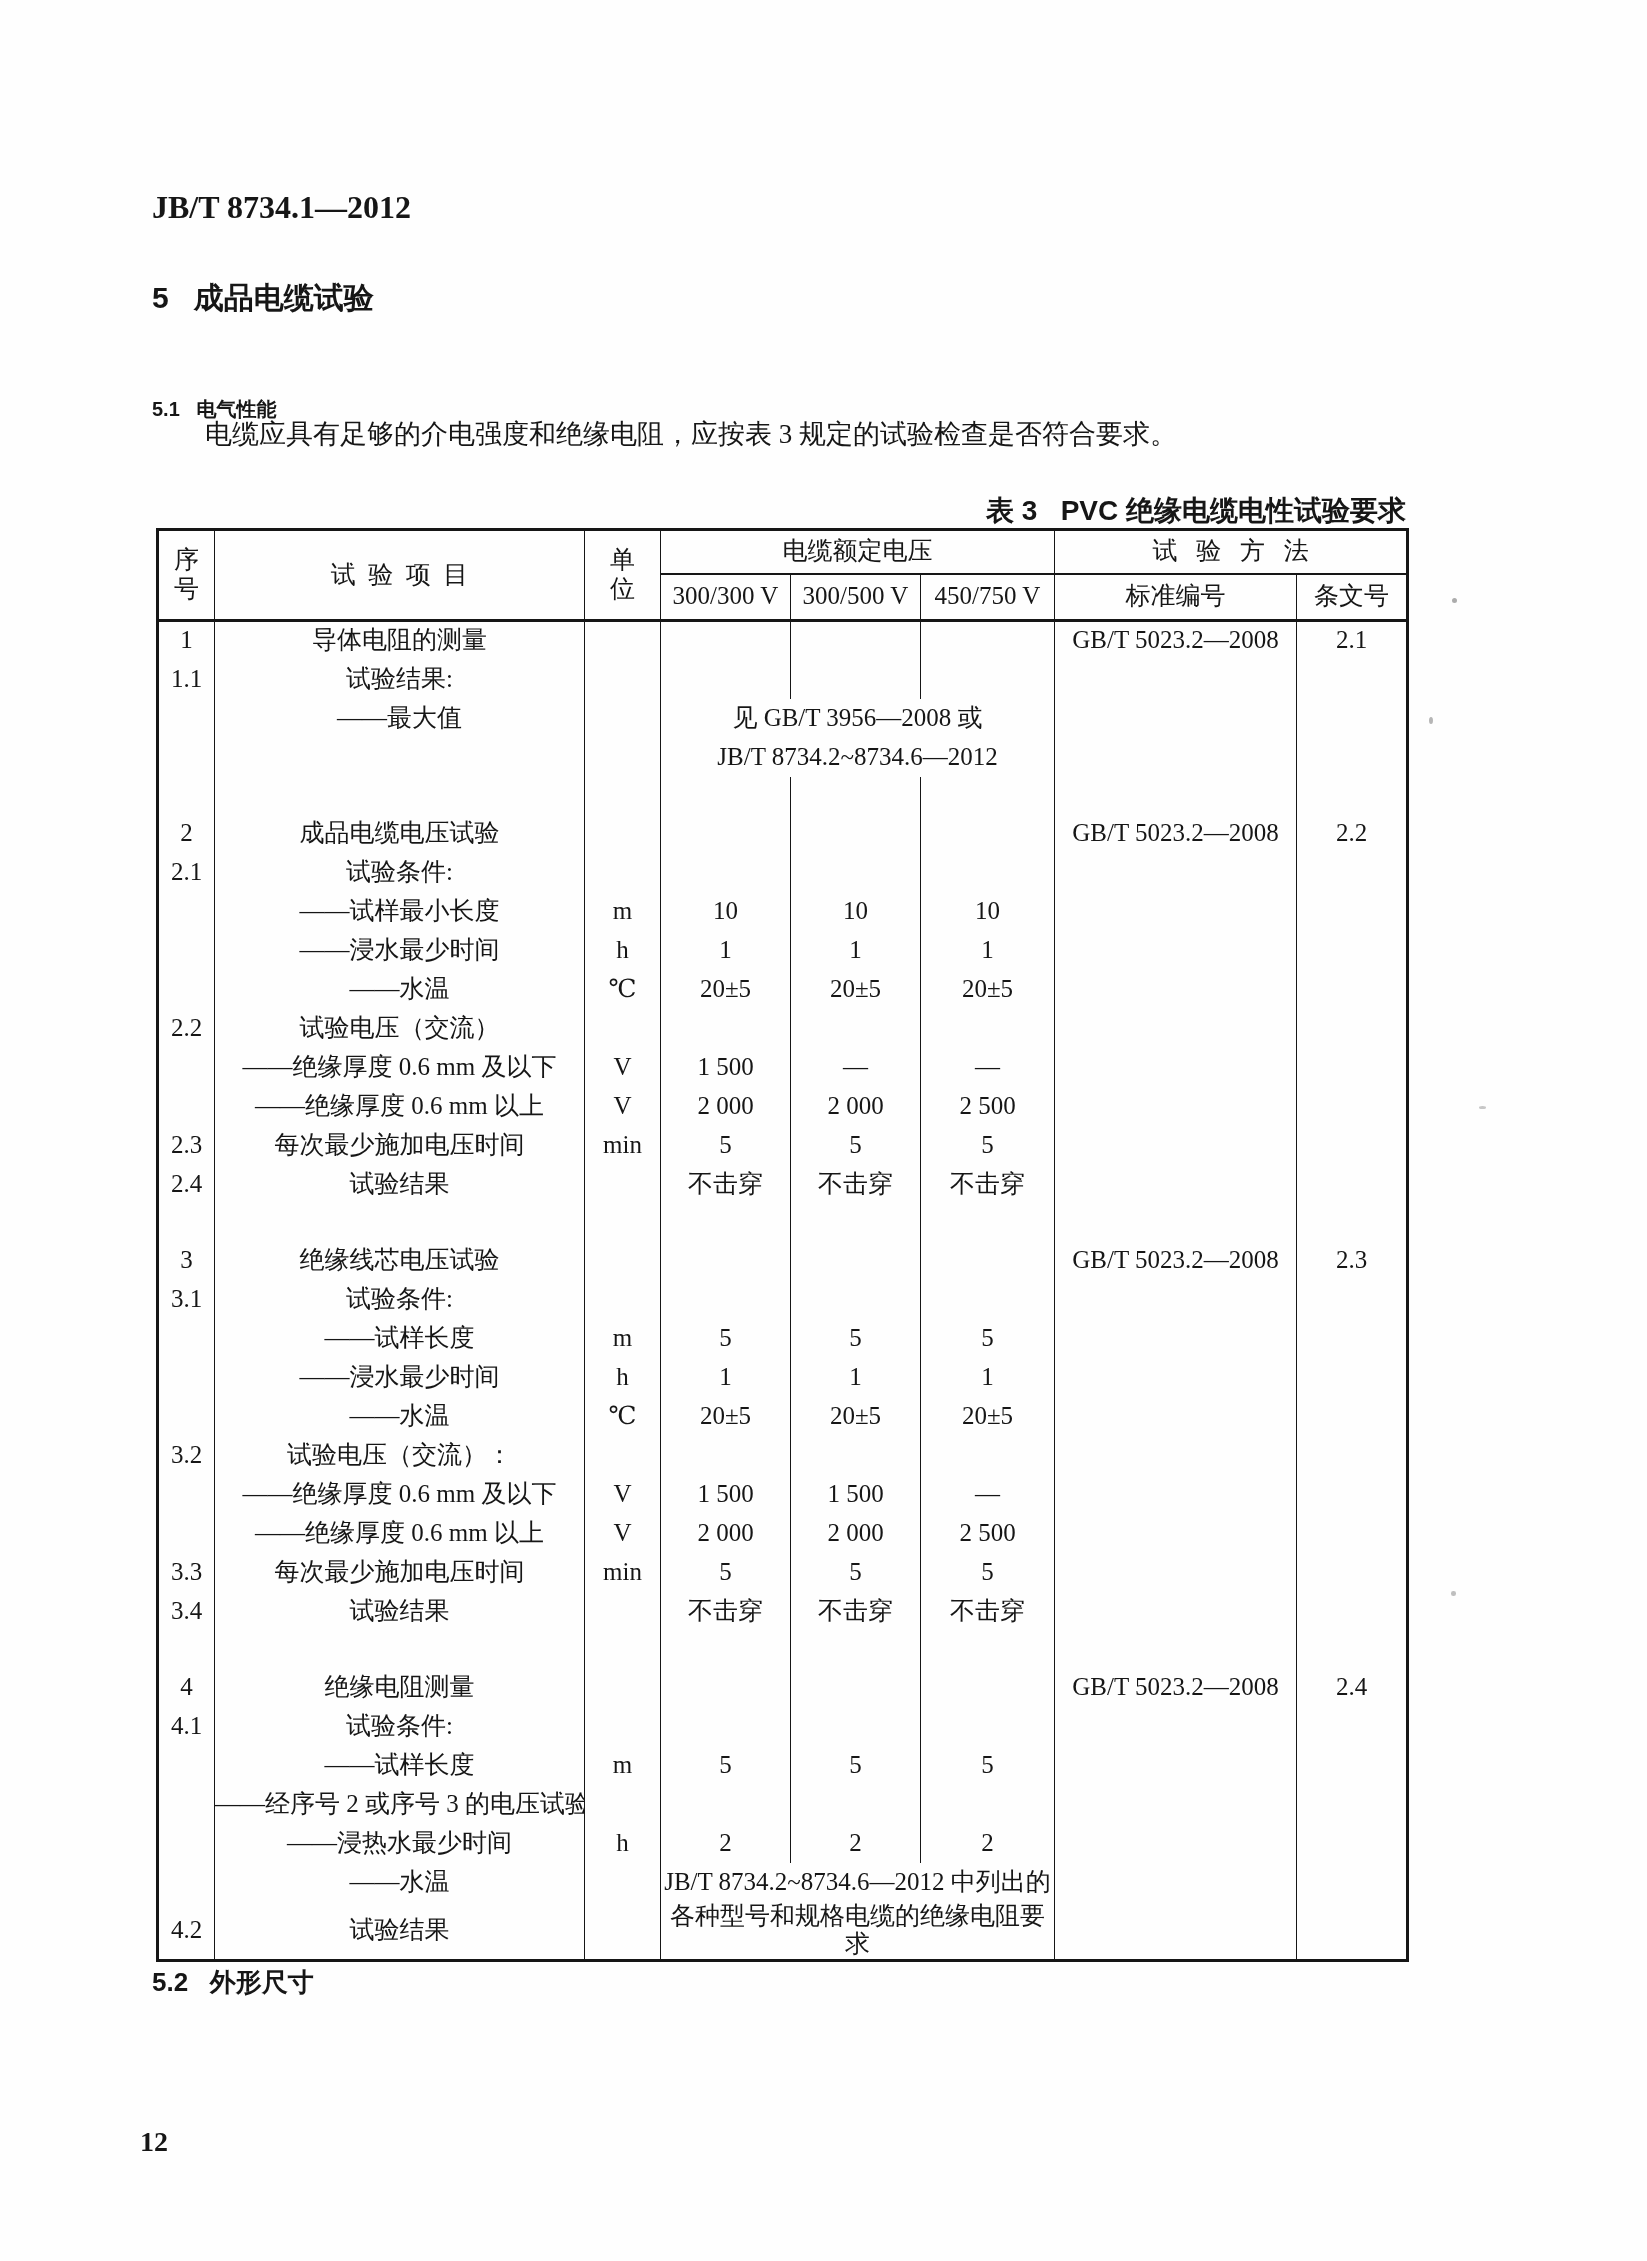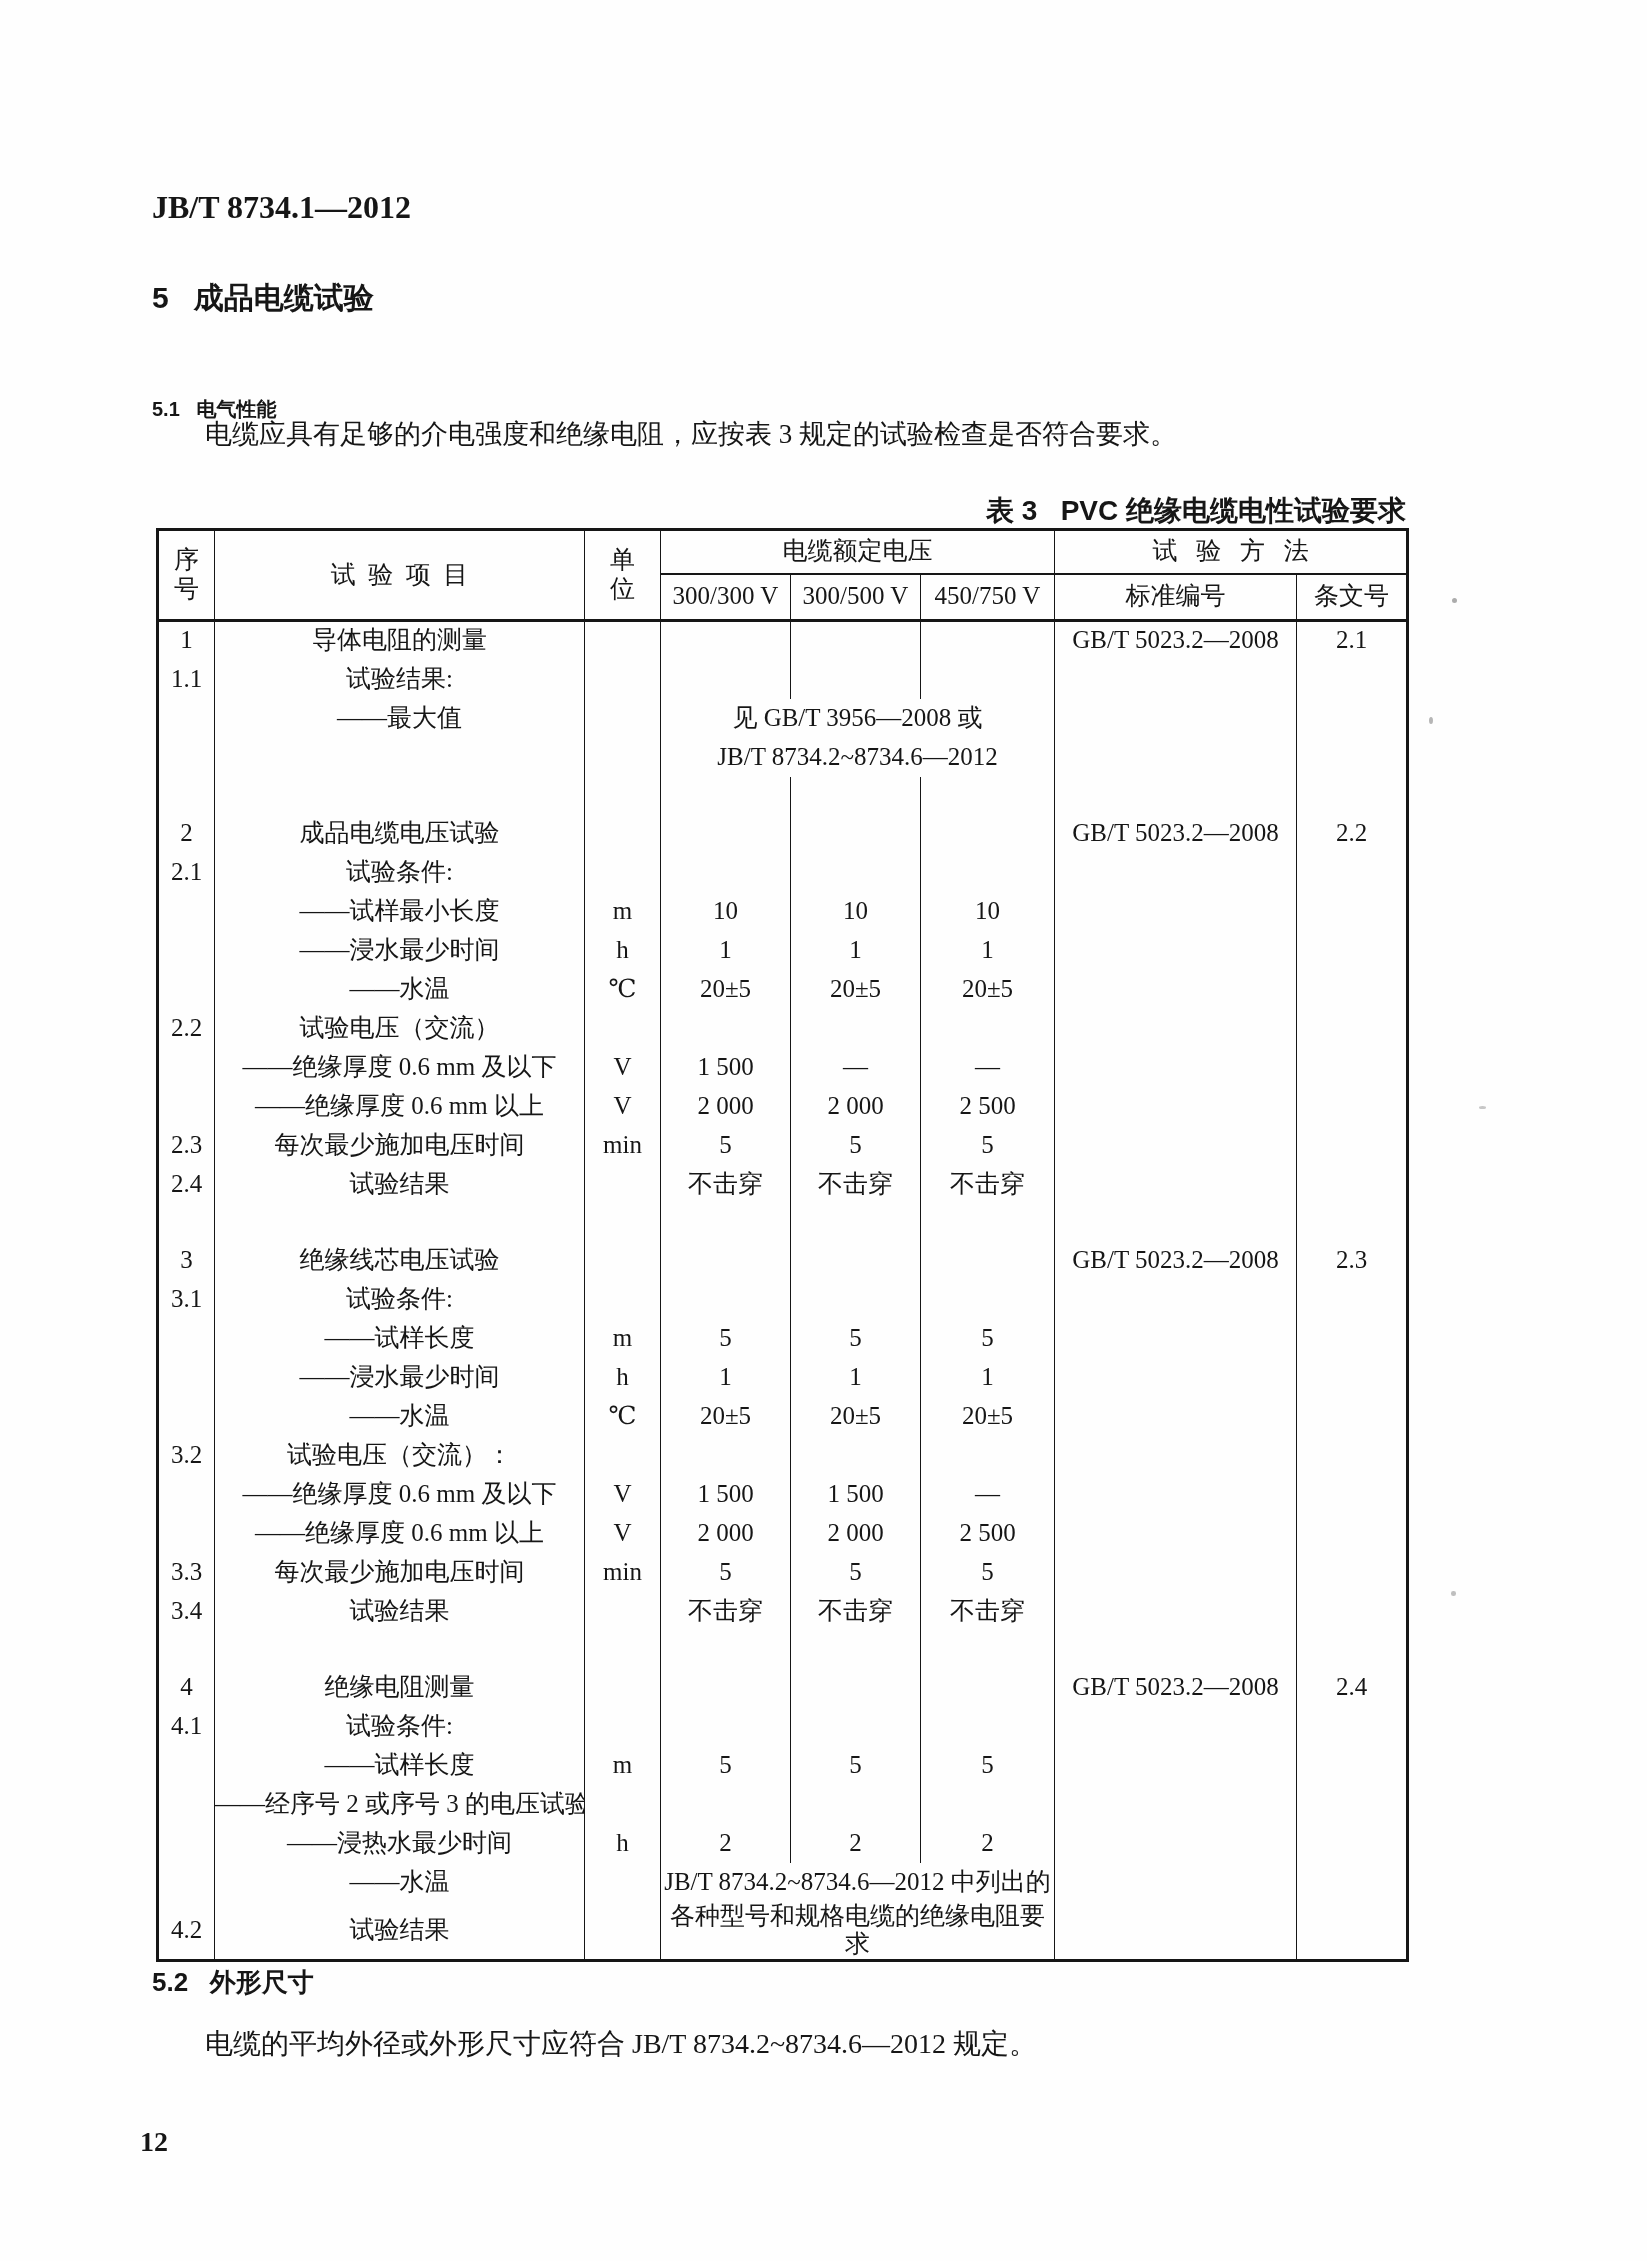--- a/index.html
+++ b/index.html
@@ -443,21 +443,20 @@
             <td class="c-span vr" colspan="3">各种型号和规格电缆的绝缘电阻要求</td>
             <td class="c-std vr"></td>
             <td class="c-clause"></td>
           </tr>
         </tbody>
     </table>
   </div>
 
   <div class="abs h-sans sec52">5.2   外形尺寸</div>
 
-  <div class="abs para2a">电缆的平均外径或外形尺寸应符合 JB/T 8734.2~8734.6—2012 规定。</div>
 
 
   <div class="abs page-number">12</div>
 
   <div class="speck" style="left:1452px;top:598px;width:5.2px;height:5.2px;opacity:.45"></div>
   <div class="speck" style="left:1429px;top:717px;width:3.9px;height:7px;opacity:.4"></div>
   <div class="speck" style="left:1479px;top:1106px;width:6.5px;height:3.2px;opacity:.3"></div>
   <div class="speck" style="left:1451px;top:1591px;width:4.5px;height:4.5px;opacity:.35"></div>
 
 </div>

